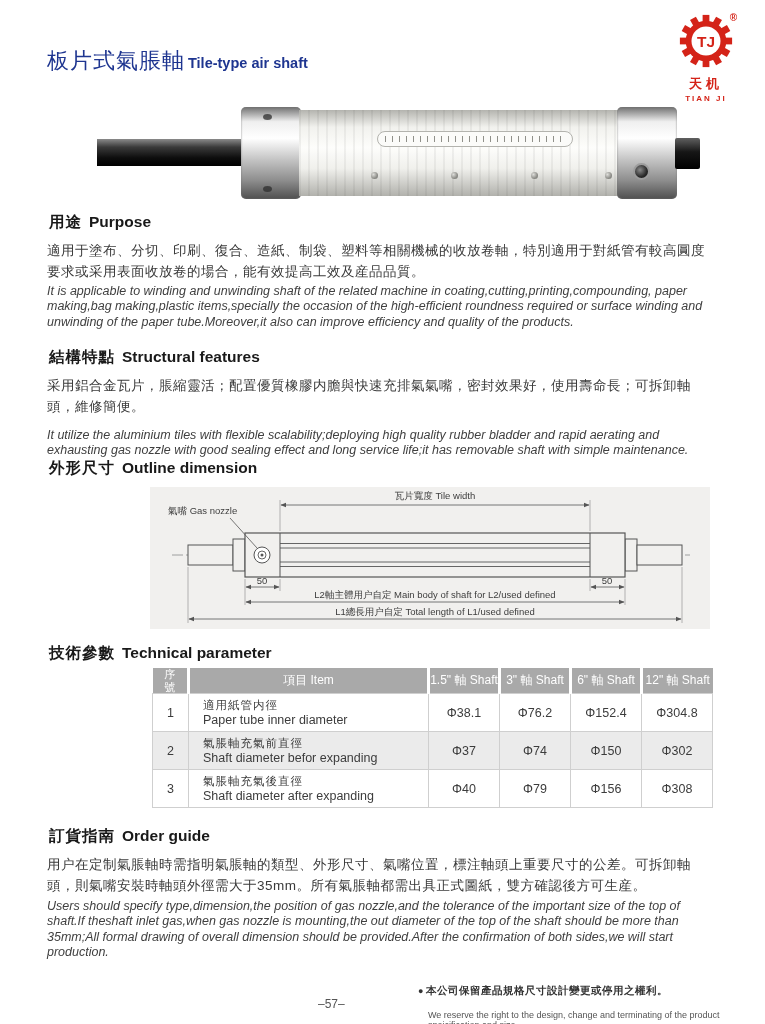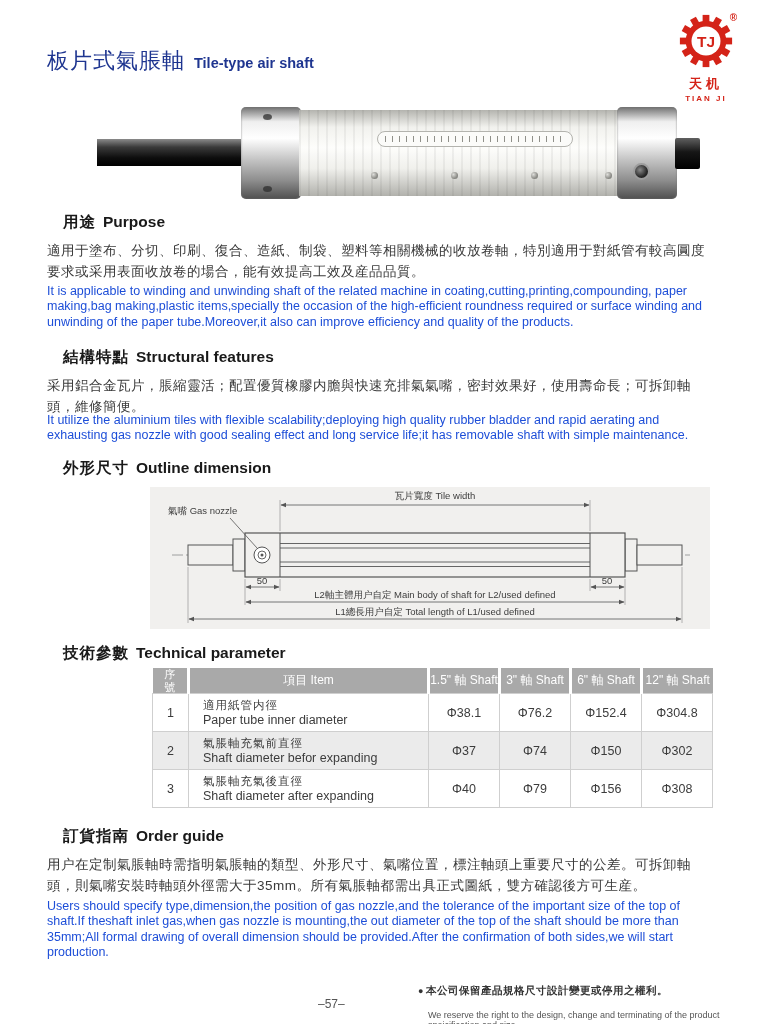--- a/index.html
+++ b/index.html
@@ -3,21 +3,21 @@
 <meta charset="utf-8">
 <style>
   * { margin:0; padding:0; box-sizing:border-box; }
   html,body { background:#ffffff; }
   body { width:765px; height:1024px; font-family:"Liberation Sans", sans-serif; color:#3c3c3c; }
   .page { position:relative; width:765px; height:1024px; overflow:hidden; background:#fff; }
 
   
   .hdr-title { position:absolute; left:47px; top:46px; white-space:nowrap; }
   .title-zh { font-size:22px; font-weight:normal; color:#1e3590; letter-spacing:1px; }
-  .title-en { font-size:14.5px; font-weight:bold; color:#1e3590; margin-left:9px; }
+  .title-en { font-size:14.5px; font-weight:bold; color:#1e3590; margin-left:3px; }
 
   .logo { position:absolute; right:20px; top:12px; width:78px; text-align:center; }
   .logo .reg { position:absolute; right:8px; top:0; color:#d42318; font-size:10px; font-weight:bold; }
   .logo .name-zh { color:#d42318; font-size:13px; font-weight:bold; letter-spacing:4px; margin-top:1px; }
   .logo .name-en { color:#d42318; font-size:8px; font-weight:bold; letter-spacing:2px; margin-top:1px; }
 
   
   .photo { position:absolute; left:85px; top:101px; width:640px; height:106px; }
   .shaft-left { position:absolute; left:12px; top:38px; width:152px; height:27px;
     background:linear-gradient(180deg,#8a8a8a,#3a3a3a 30%,#0d0d0d 70%,#000); }
@@ -36,27 +36,27 @@
   .ruler { position:absolute; left:78px; top:21px; width:196px; height:16px;
     background:#fbfbf9; border:1px solid #b3b3ae; border-radius:8px; }
   .ruler-ticks { position:absolute; left:7px; right:7px; top:4px; bottom:4px;
     background: repeating-linear-gradient(90deg, #90908a 0 1px, transparent 1px 7px); }
   .screw { position:absolute; top:62px; width:7px; height:7px; border-radius:50%;
     background:radial-gradient(circle at 35% 35%, #dededa, #8f8f8a 60%, #6b6b66); }
   .nub { position:absolute; left:590px; top:37px; width:25px; height:31px; border-radius:2px;
     background:linear-gradient(180deg,#606060,#161616 45%,#000); }
 
   
-  .sec-head { position:absolute; left:63px; white-space:nowrap; }
+  .sec-head { position:absolute; left:49px; white-space:nowrap; }
   .sec-head .zh { font-size:15.5px; font-weight:bold; color:#191919; letter-spacing:1px; }
   .sec-head .en { font-size:15.5px; font-weight:bold; color:#191919; margin-left:7px; }
 
   .para { position:absolute; left:47px; width:668px; }
   .zh-body { font-size:13.5px; color:#3a3a3a; line-height:1.55; letter-spacing:0.5px; }
-  .en-body { font-size:12.5px; color:#1d4ed8; line-height:1.22; }
+  .en-body { font-size:12.5px; color:#404040; line-height:1.22;font-style:italic; }
 
   
   .diagram { position:absolute; left:150px; top:487px; width:560px; height:142px; background:#f1f0ee; }
   .diagram svg text { font-family:"Liberation Sans", sans-serif; font-size:9.5px; fill:#3d3d3d; }
 
   
   .tparam { position:absolute; left:152px; top:668px; width:560px; border-collapse:collapse; table-layout:fixed; }
   .tparam th { background:#a9a9a9; color:#fff; font-weight:normal; font-size:12px; height:24px;
     text-align:center; vertical-align:middle; border-left:3px solid #fff; }
   .tparam th:first-child { border-left:none; font-size:11px; line-height:1.15; padding:0 10px; }
@@ -133,21 +133,21 @@
   <div class="sec-head" style="top:212px">
     <span class="zh">用途</span><span class="en">Purpose</span>
   </div>
   <div class="para zh-body" style="top:241px">適用于塗布、分切、印刷、復合、造紙、制袋、塑料等相關機械的收放卷軸，特別適用于對紙管有較高圓度要求或采用表面收放卷的場合，能有效提高工效及産品品質。</div>
   <div class="para en-body" style="top:284px">It is applicable to winding and unwinding shaft of the related machine in coating,cutting,printing,compounding, paper making,bag making,plastic items,specially the occasion of the high-efficient roundness required or surface winding and unwinding of the paper tube.Moreover,it also can improve efficiency and quality of the products.</div>
 
   <div class="sec-head" style="top:347px">
     <span class="zh">結構特點</span><span class="en">Structural features</span>
   </div>
   <div class="para zh-body" style="top:376px">采用鋁合金瓦片，脹縮靈活；配置優質橡膠内膽與快速充排氣氣嘴，密封效果好，使用壽命長；可拆卸軸頭，維修簡便。</div>
-  <div class="para en-body" style="top:413px">It utilize the aluminium tiles with flexible scalability;deploying high quality rubber bladder and rapid aerating and exhausting gas nozzle with good sealing effect and long service life;it has removable shaft with simple maintenance.</div>
+  <div class="para en-body" style="top:428px">It utilize the aluminium tiles with flexible scalability;deploying high quality rubber bladder and rapid aerating and exhausting gas nozzle with good sealing effect and long service life;it has removable shaft with simple maintenance.</div>
 
   <div class="sec-head" style="top:458px">
     <span class="zh">外形尺寸</span><span class="en">Outline dimension</span>
   </div>
 
   <div class="diagram">
     <svg width="560" height="142" viewBox="0 0 560 142">
       <defs>
         <marker id="arr" viewBox="0 0 10 10" refX="9" refY="5" markerWidth="7" markerHeight="7" orient="auto-start-reverse">
           <path d="M0,1 L10,5 L0,9 z" fill="#555"></path>

